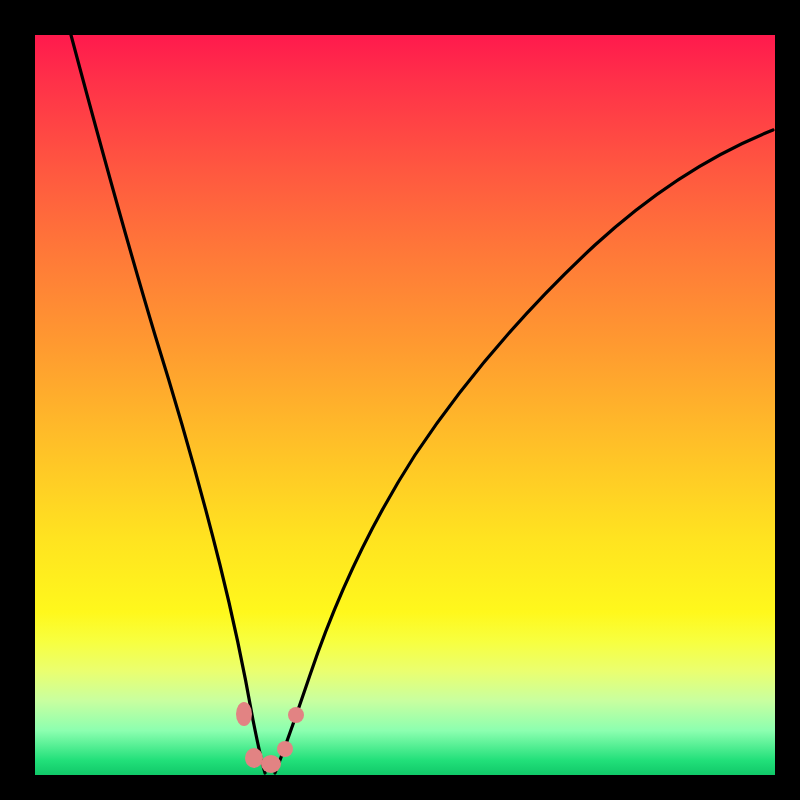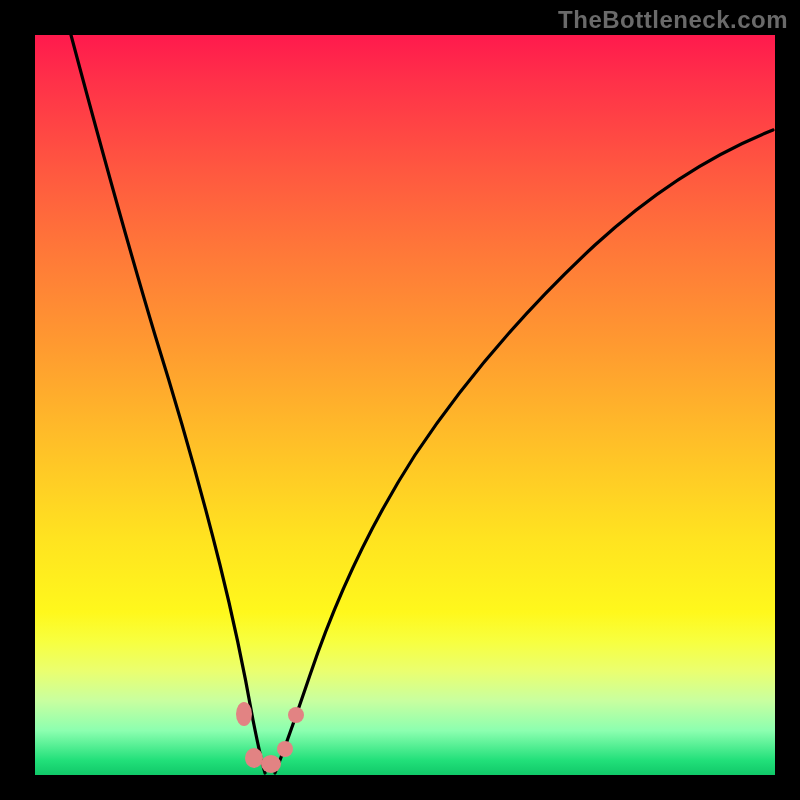--- a/index.html
+++ b/index.html
@@ -58,21 +58,20 @@
   }
   .marker {
     fill: #e28383;
     stroke: none;
   }
 </style>
 </head>
 <body>
 
 <div class="frame">
-  <div class="attribution">TheBottleneck.com</div>
 
   <div class="plot-area">
     <svg class="curves" width="740" height="740" viewBox="0 0 740 740">
       <path d="M 36 0
                C 60 90, 90 200, 120 300
                C 145 380, 165 450, 185 530
                C 200 590, 210 640, 218 685
                C 222 705, 226 725, 230 738" fill="none" stroke="#000" stroke-width="3.2" stroke-linecap="round"></path>
       <path d="M 240 738
                C 248 718, 258 690, 275 640

